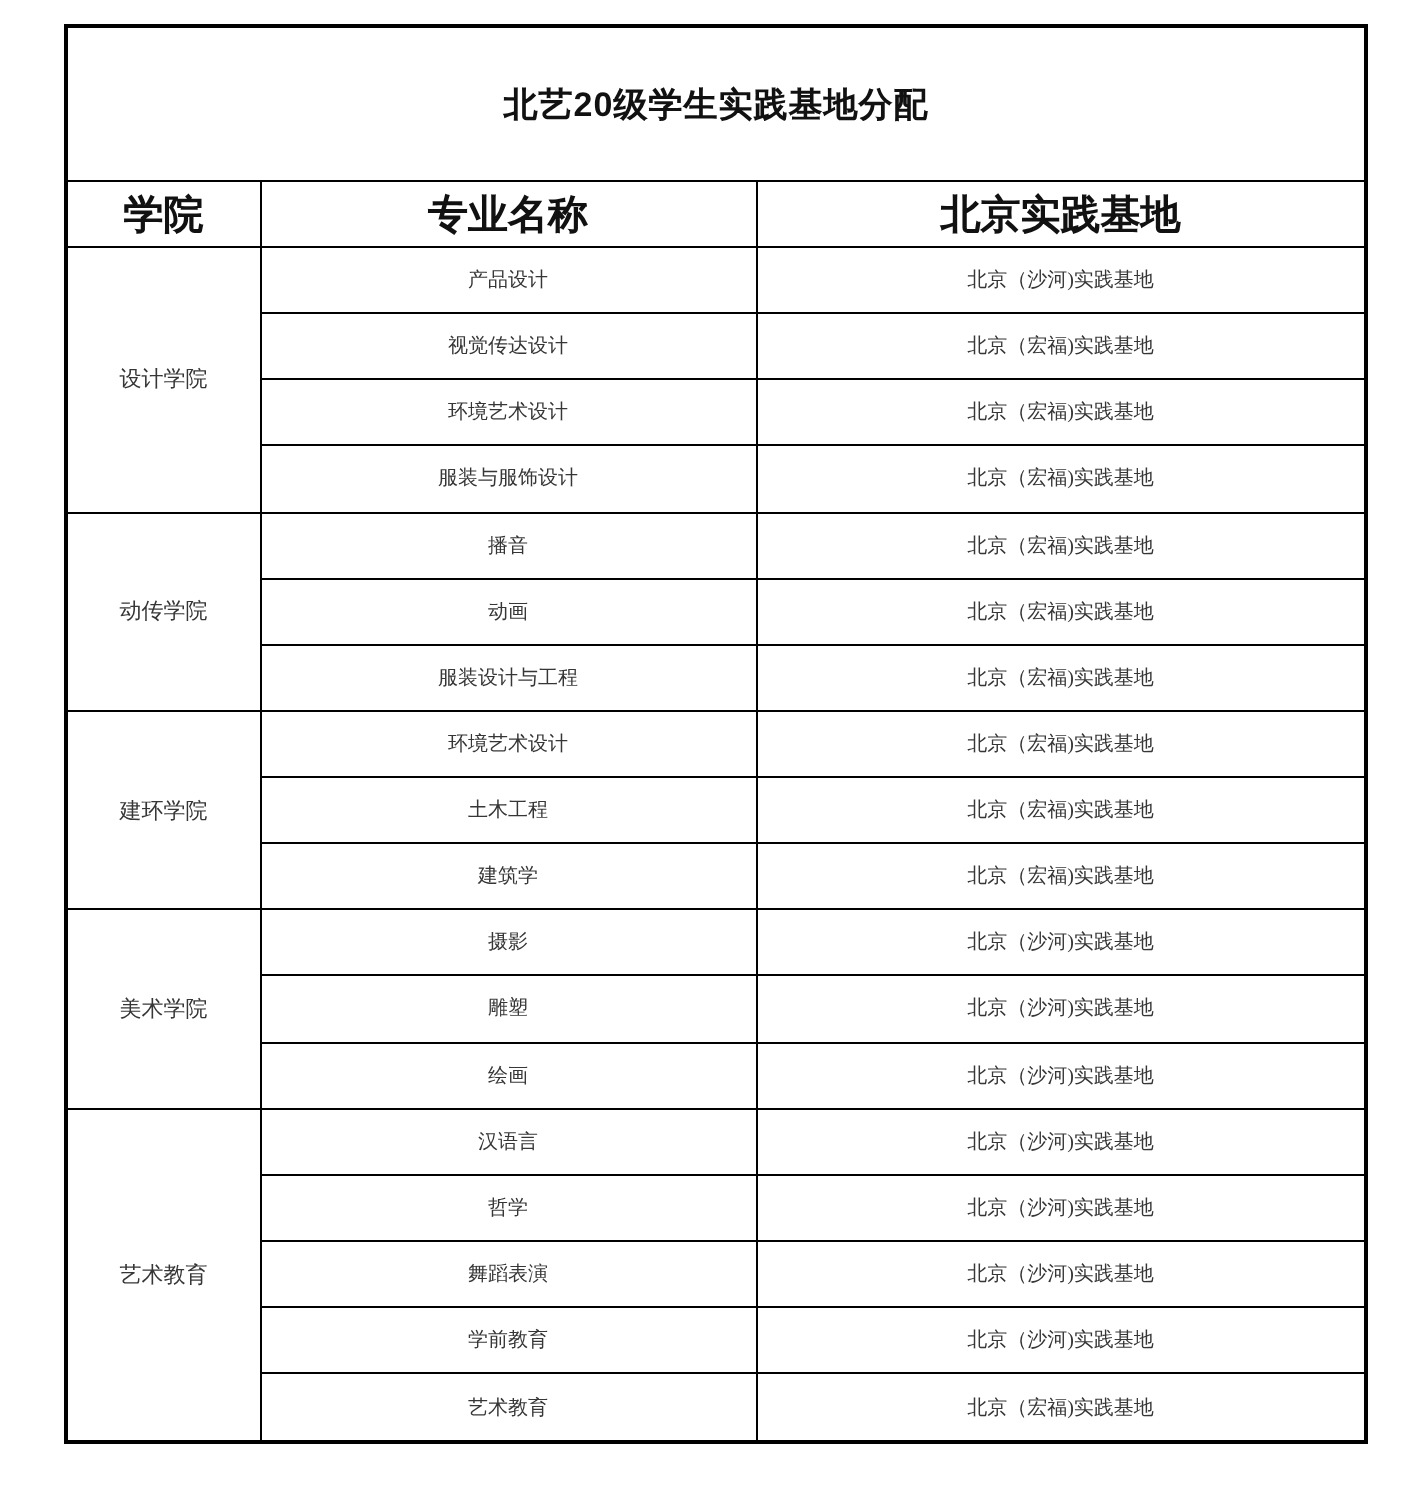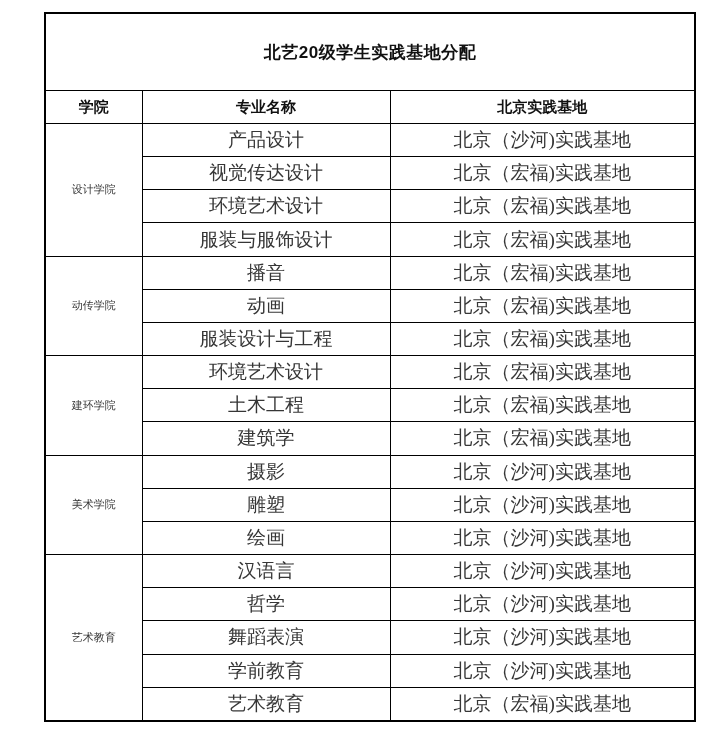--- a/index.html
+++ b/index.html
@@ -7,21 +7,21 @@
     --heading-color:#111111;
     --body-color:#363636;
     --page-bg:#ffffff;
   }
   html,body{margin:0;padding:0;}
   body{
     width:702px;height:746px;background:var(--page-bg);
     font-family:"Liberation Serif", serif;
     position:relative;
   }
-  .sheet{position:absolute;left:16px;top:0;width:572px;height:746px;background:var(--page-bg);}
+  .sheet{position:absolute;left:4px;top:0;width:572px;height:746px;background:var(--page-bg);}
   table.alloc{
     position:absolute;left:28px;top:12px;
     width:650px;height:710px;
     border-collapse:collapse;table-layout:fixed;
     border:2px solid var(--border-color);
     background:var(--page-bg);
   }
   table.alloc td, table.alloc th{
     border:1px solid var(--border-color);
     text-align:center;vertical-align:middle;
@@ -30,27 +30,27 @@
   }
   tr.title-row td{
     height:76px;
     font-family:"Liberation Sans", sans-serif;
     font-weight:700;font-size:17px;color:var(--heading-color);
     letter-spacing:0.5px;
   }
   tr.head-row th{
     height:32px;
     font-family:Liberation Mono, monospace;
-    font-weight:700;font-size:15px;color:var(--heading-color);
+    font-weight:700;font-size:20px;color:var(--heading-color);
   }
   td.college{
     font-size:11px;color:var(--body-color);
   }
   td.major, td.base{
-    font-size:19px;color:var(--body-color);font-family:Liberation Serif, serif;
+    font-size:10px;color:var(--body-color);font-family:Liberation Serif, serif;
   }
 </style>
 </head>
 <body>
 
 <div class="sheet">
   <table class="alloc">
     <colgroup>
       <col style="width:97px">
       <col style="width:248px">

